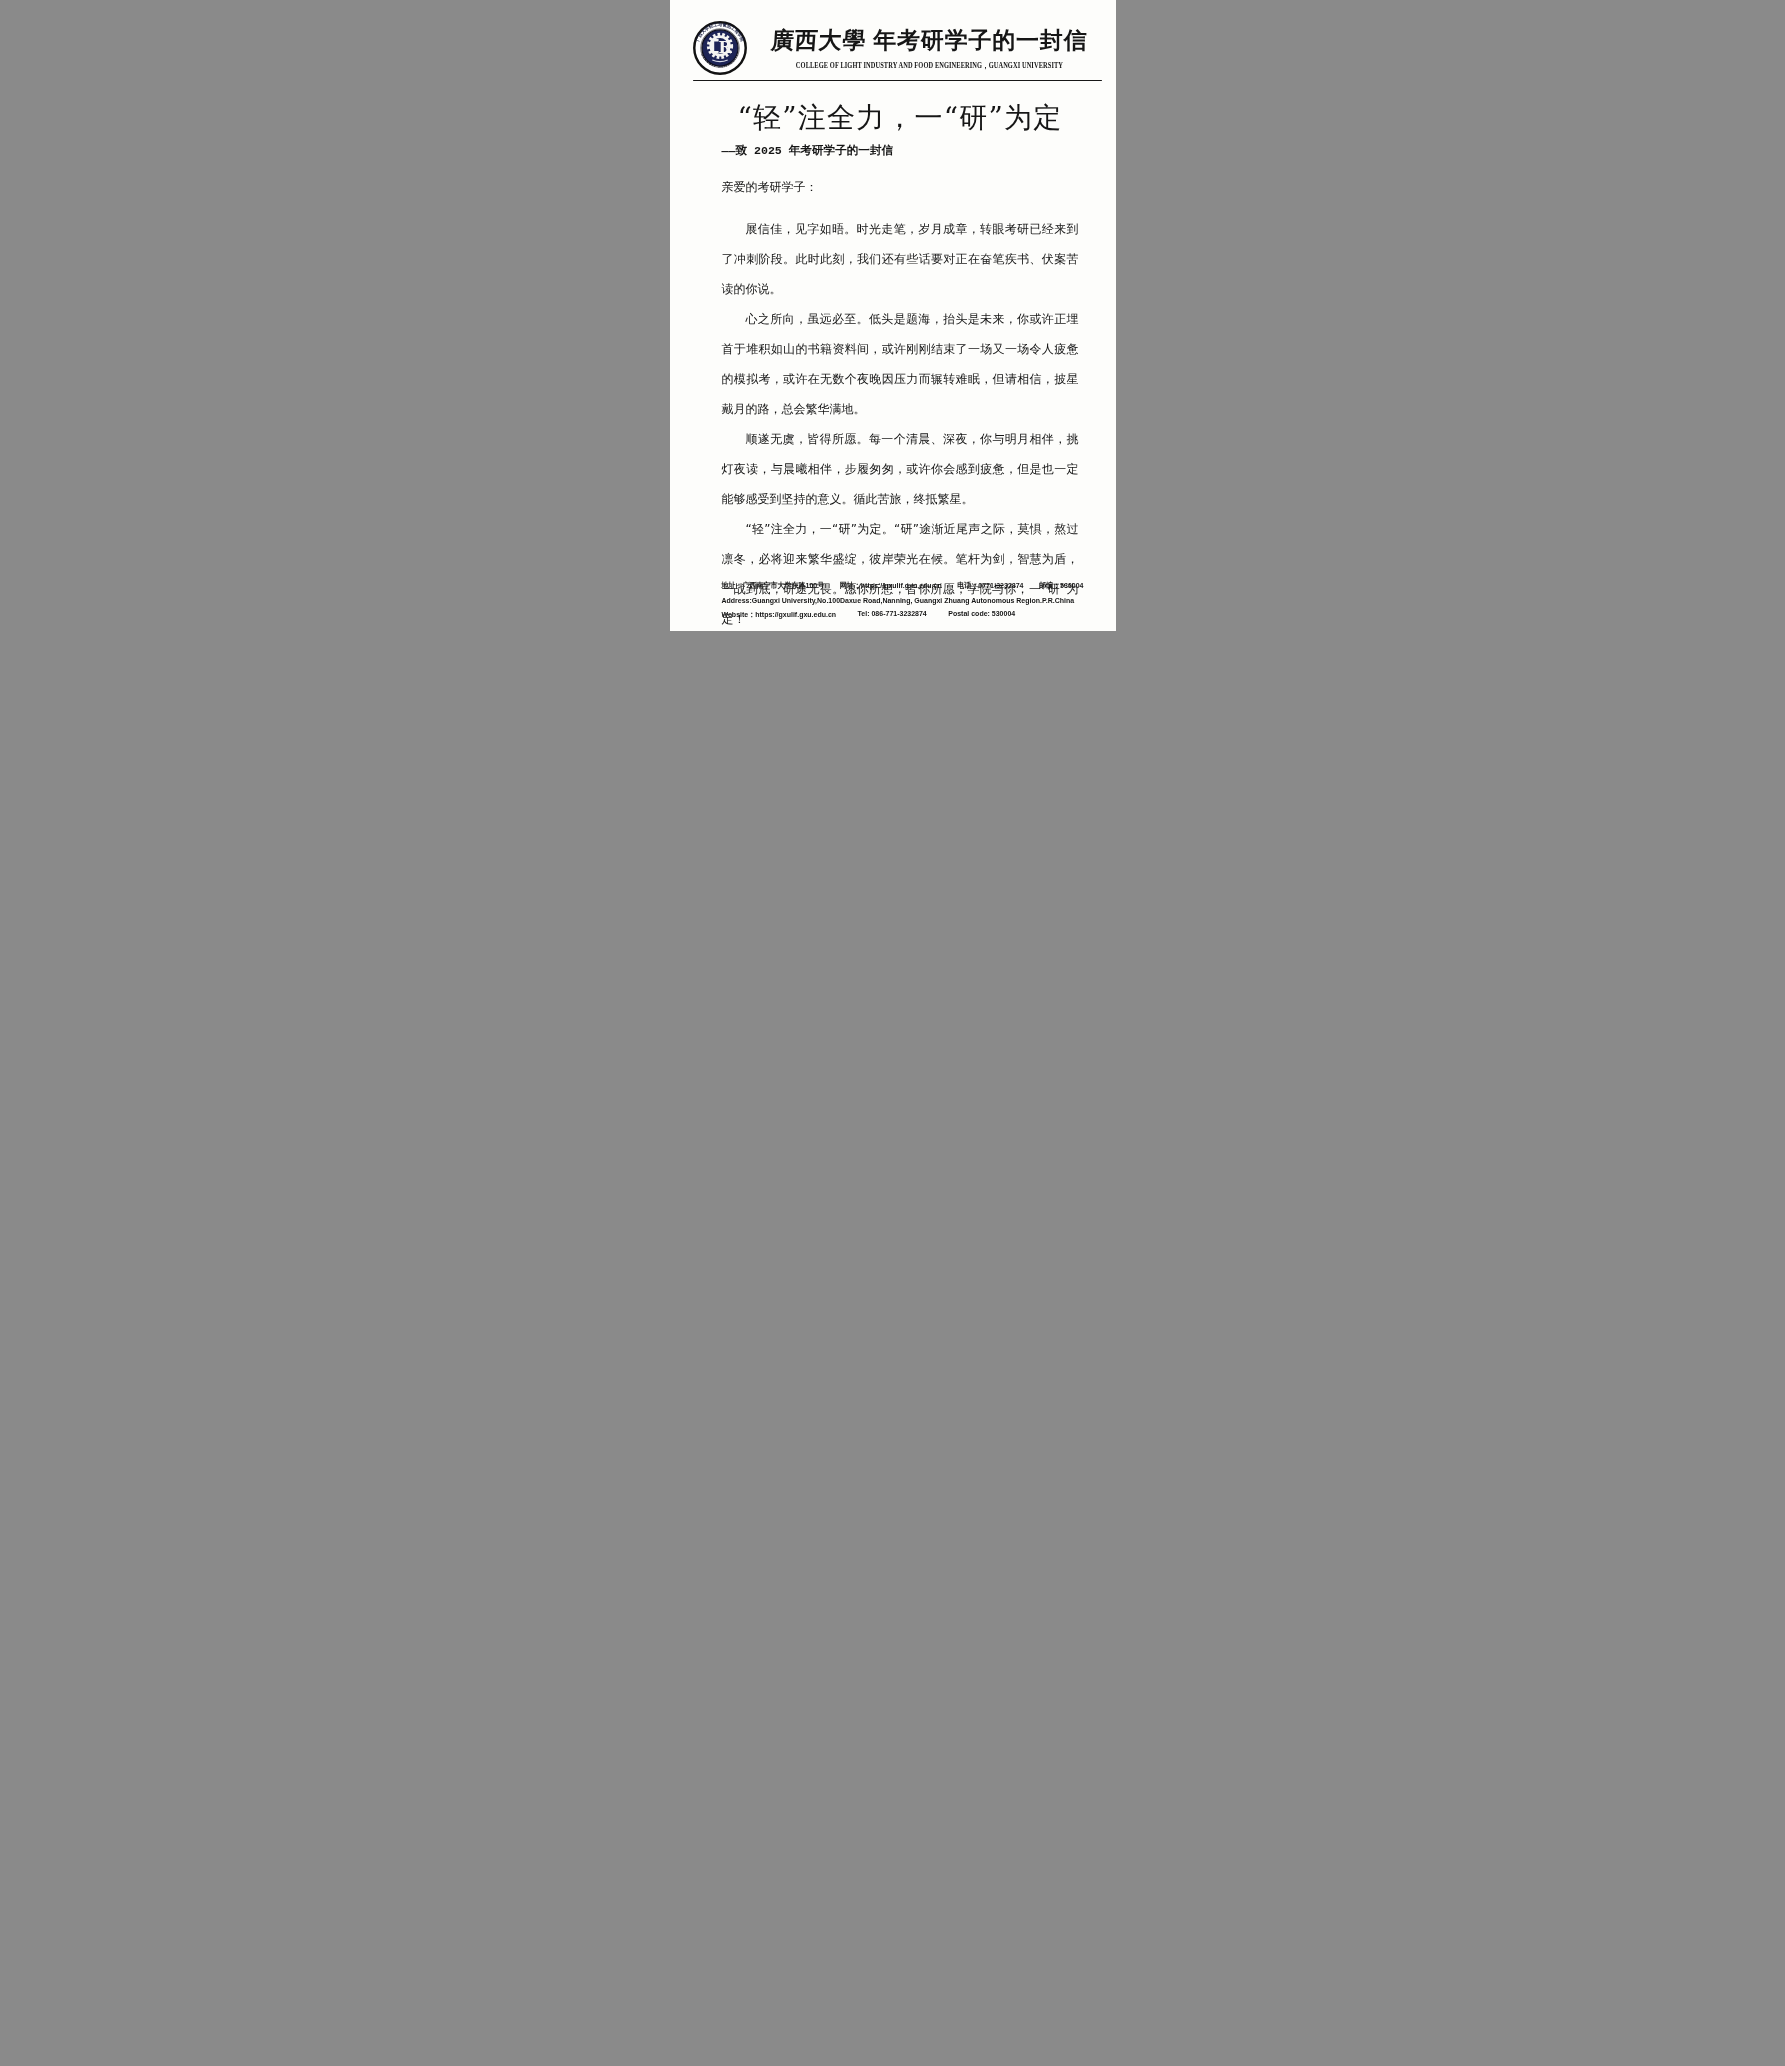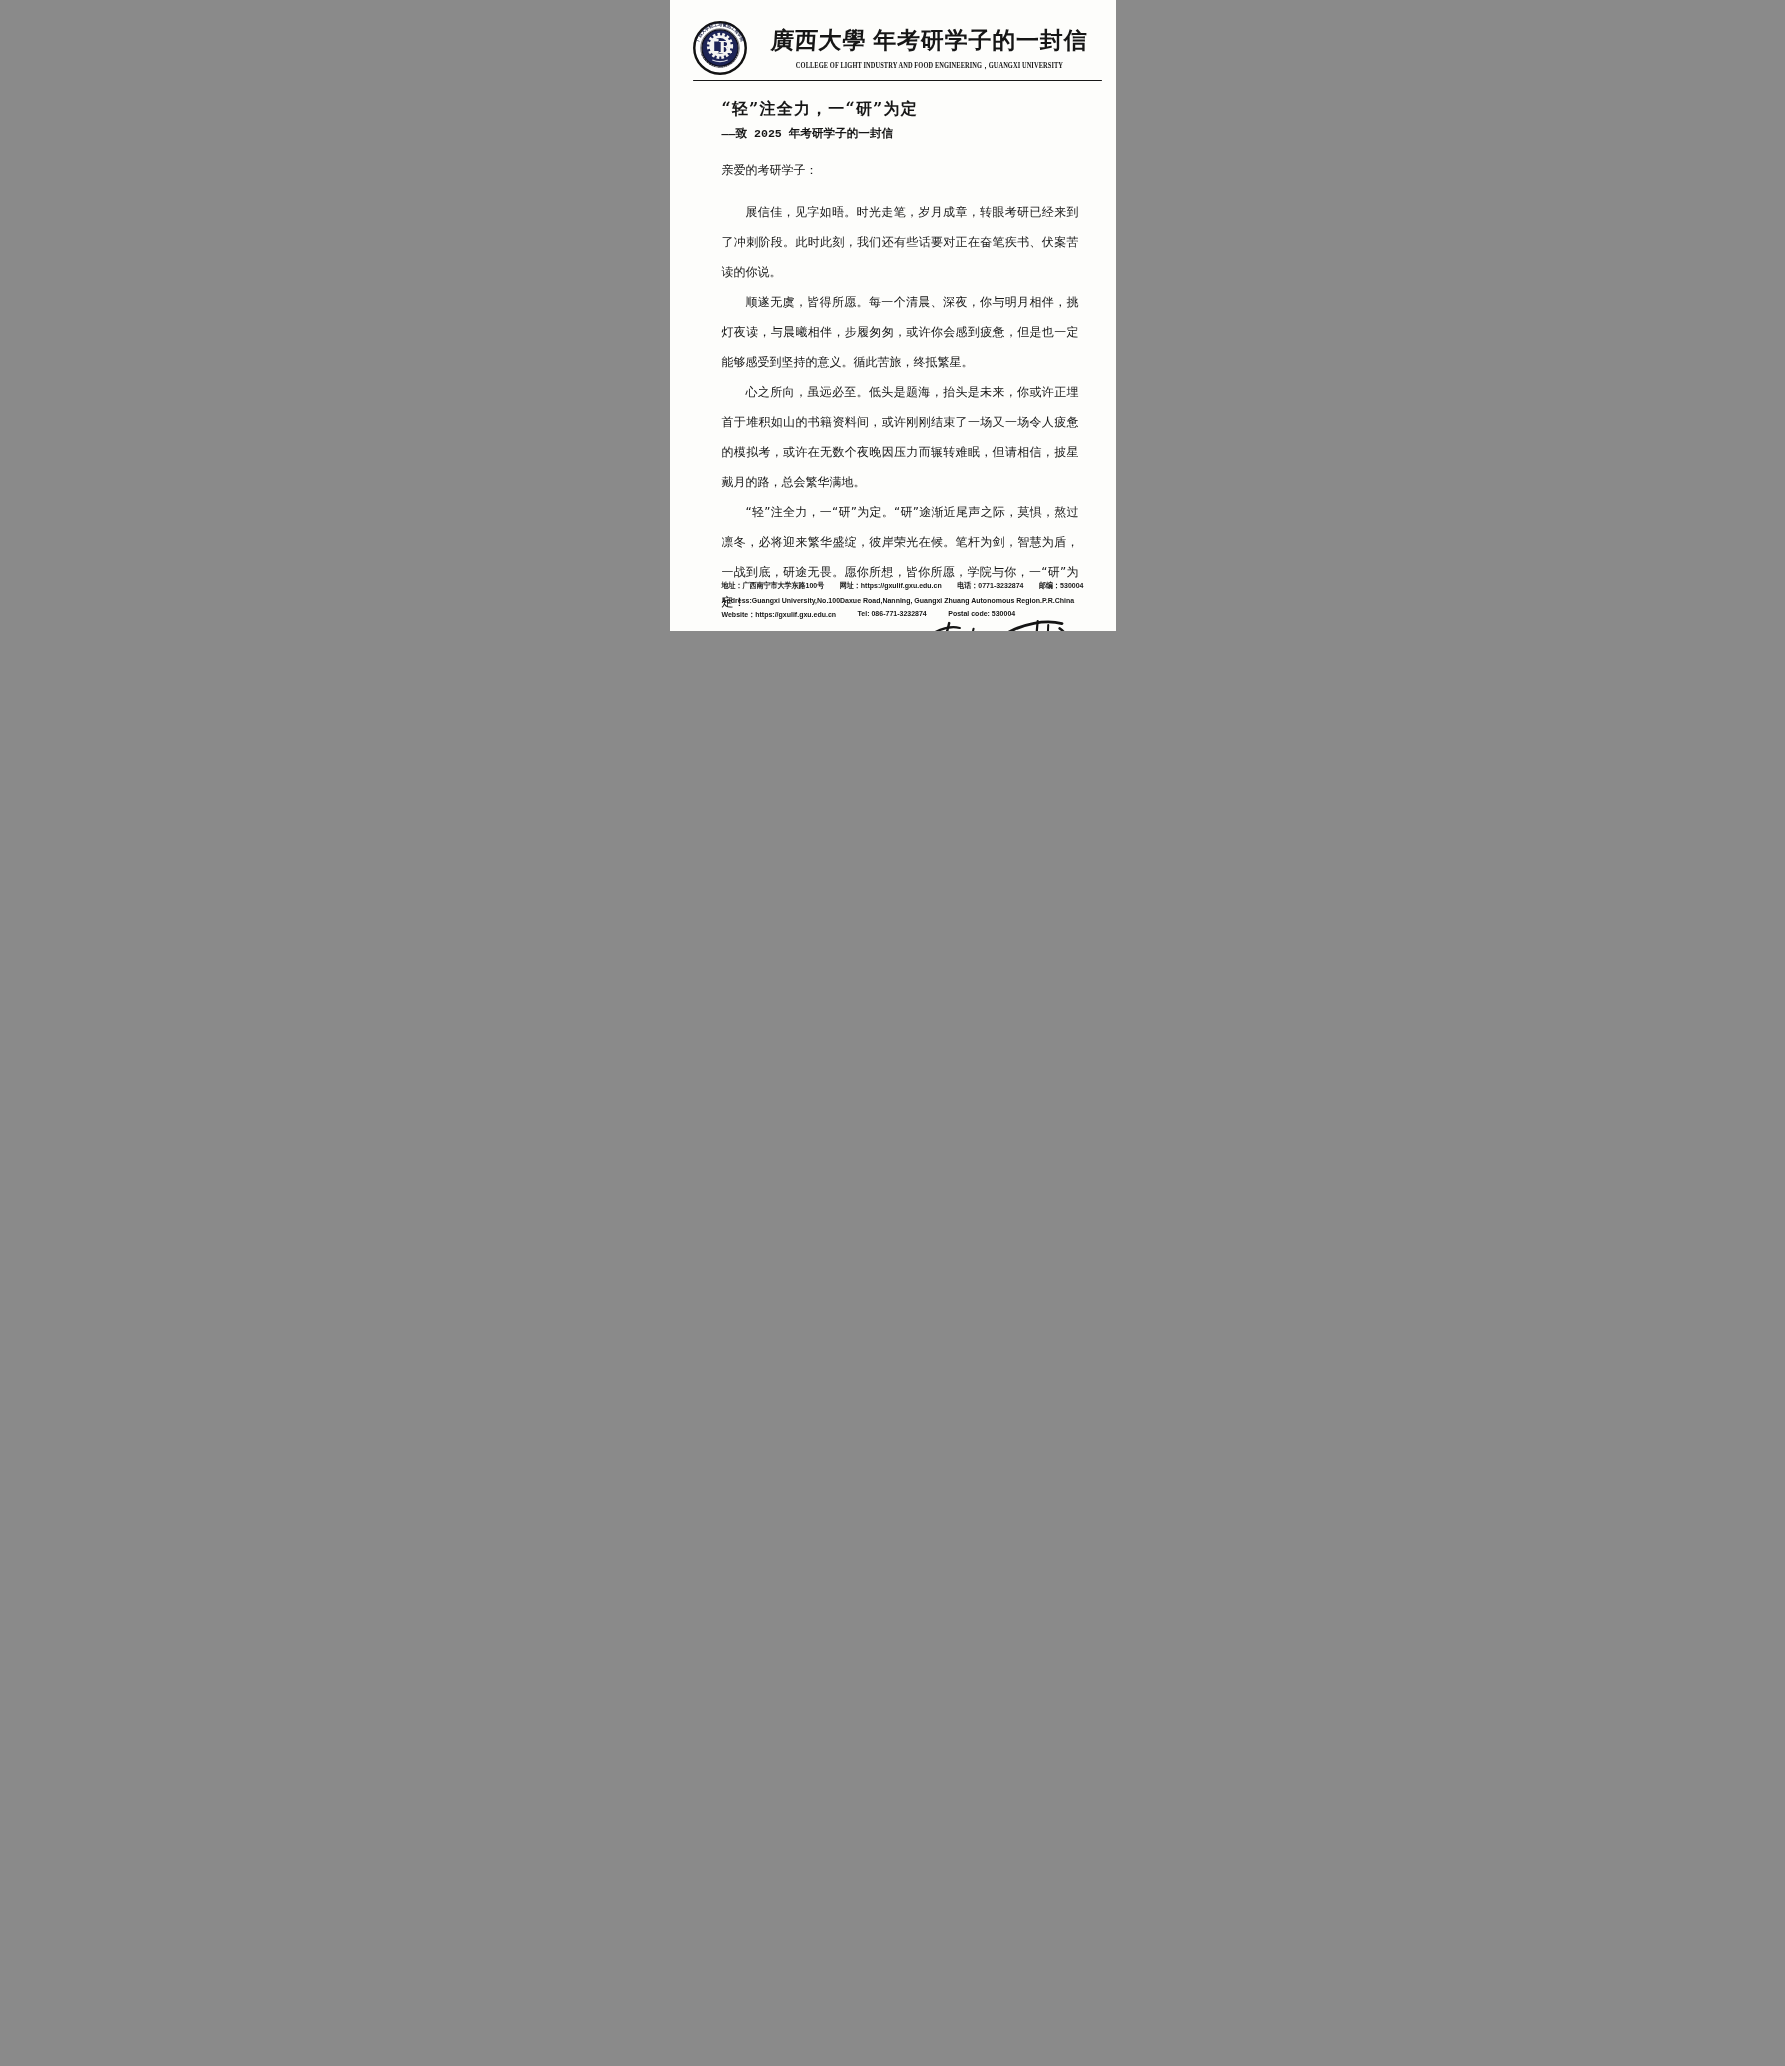--- a/index.html
+++ b/index.html
@@ -13,21 +13,21 @@
   .seal{width:56px;height:56px;flex:0 0 auto;}
   .head-text{flex:1;text-align:center;min-width:0;}
   .cn-line{font-size:23px;font-weight:900;letter-spacing:0.8px;white-space:nowrap;}
   .uni{display:inline-block;margin-right:6.6px;font-family:"DejaVu Serif",serif;transform:skewX(-4deg);}
   .col{display:inline-block;}
   .en-line{margin-top:5.8px;font-size:6.4px;font-weight:700;letter-spacing:0.1px;white-space:nowrap;
            font-family:"Liberation Serif",serif;transform:scaleY(1.18);}
   .rule{position:absolute;left:23px;right:13.2px;top:80px;height:1.2px;background:#171717;border-radius:0.8px;}
   
   .main{position:absolute;left:52px;right:37px;top:92px;}
-  .title{margin:6.6px 0 0;text-align:left;font-size:16px;font-weight:700;letter-spacing:1.2px;
+  .title{margin:6.6px 0 0;text-align:center;font-size:28px;font-weight:400;letter-spacing:1.2px;
          font-family:"DejaVu Serif",serif;}
   .subtitle{margin-top:6.6px;text-align:left;padding-right:15.7px;font-size:11.6px;font-weight:700;
             font-family:Liberation Mono, monospace;}
   .salutation{margin:19px 0 16px;font-size:12px;line-height:20.7px;}
   .para{margin:0;text-indent:2em;font-size:12px;line-height:30px;text-align:justify;}
   
   .sig-row{position:relative;height:62px;margin-top:1.7px;}
   .sig{position:absolute;top:0;}
   .sig-1{right:90px;}
   .sig-2{right:0;top:-2.5px;}
@@ -81,22 +81,22 @@
   </div>
 
   <div class="rule"></div>
 
   <div class="main">
     <h1 class="title">“轻”注全力，一“研”为定</h1>
     <div class="subtitle">——致 2025 年考研学子的一封信</div>
 
     <p class="salutation">亲爱的考研学子：</p>
     <p class="para">展信佳，见字如晤。时光走笔，岁月成章，转眼考研已经来到了冲刺阶段。此时此刻，我们还有些话要对正在奋笔疾书、伏案苦读的你说。</p>
+    <p class="para">心之所向，虽远必至。低头是题海，抬头是未来，你或许正埋首于堆积如山的书籍资料间，或许刚刚结束了一场又一场令人疲惫的模拟考，或许在无数个夜晚因压力而辗转难眠，但请相信，披星戴月的路，总会繁华满地。</p>
     <p class="para">顺遂无虞，皆得所愿。每一个清晨、深夜，你与明月相伴，挑灯夜读，与晨曦相伴，步履匆匆，或许你会感到疲惫，但是也一定能够感受到坚持的意义。循此苦旅，终抵繁星。</p>
-    <p class="para">心之所向，虽远必至。低头是题海，抬头是未来，你或许正埋首于堆积如山的书籍资料间，或许刚刚结束了一场又一场令人疲惫的模拟考，或许在无数个夜晚因压力而辗转难眠，但请相信，披星戴月的路，总会繁华满地。</p>
     <p class="para">“轻”注全力，一“研”为定。“研”途渐近尾声之际，莫惧，熬过凛冬，必将迎来繁华盛绽，彼岸荣光在候。笔杆为剑，智慧为盾，一战到底，研途无畏。愿你所想，皆你所愿，学院与你，一“研”为定！</p>
 
     <div class="sig-row">
       <svg class="sig sig-1" width="65" height="61" viewBox="0 0 160 150" aria-hidden="true">
         <path d="M62,10 C56,38 42,74 22,100" stroke-width="6"></path>
         <path d="M28,32 C48,22 72,18 88,22" stroke-width="5.5"></path>
         <path d="M32,54 C52,46 70,44 84,48" stroke-width="5"></path>
         <path d="M16,80 C40,66 68,64 92,70 C86,94 70,114 48,124 C42,110 50,96 68,92 C80,90 88,96 82,108" stroke-width="5.5"></path>
         <path d="M122,24 C114,58 108,100 106,142" stroke-width="5"></path>
         <path d="M98,48 C114,38 132,36 144,44 C138,64 126,80 110,88 C122,92 136,90 144,82" stroke-width="5.5"></path>

